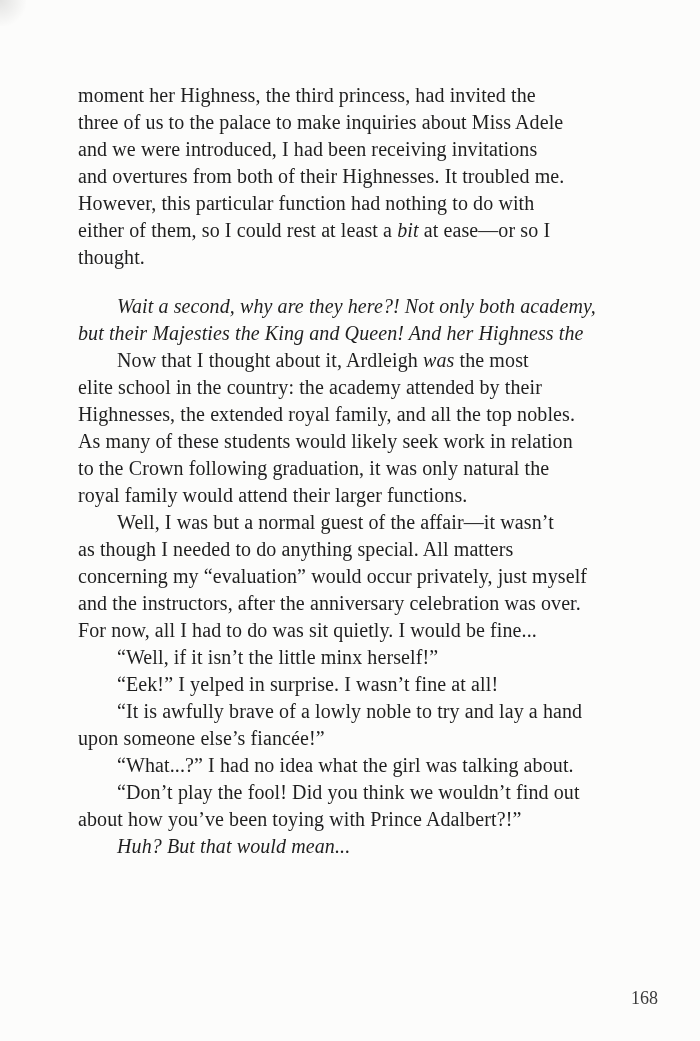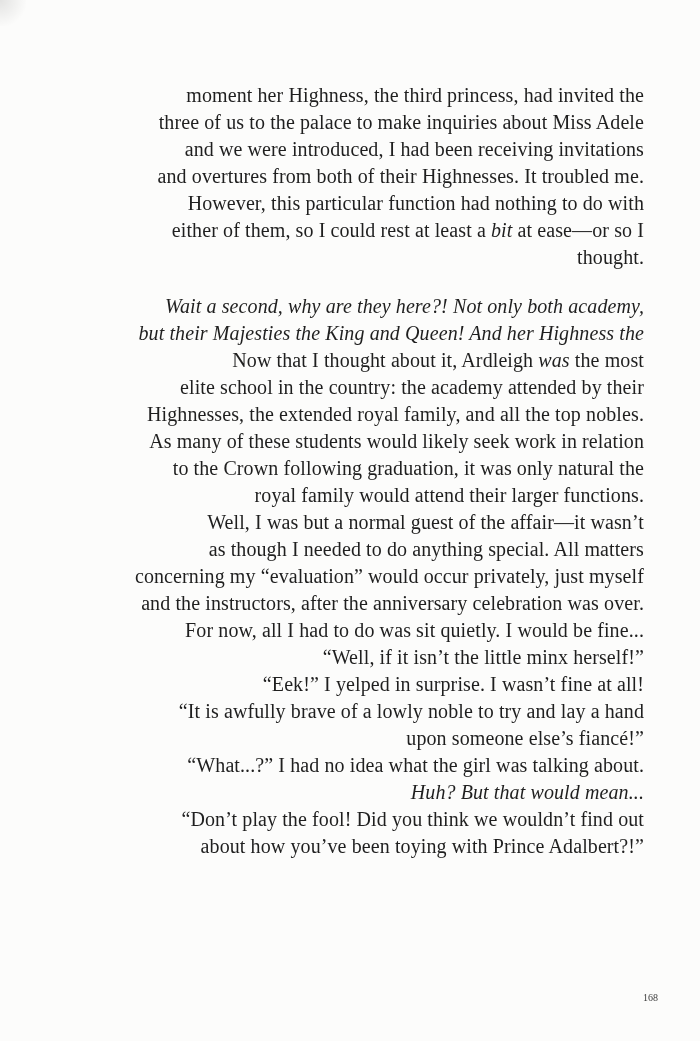--- a/index.html
+++ b/index.html
@@ -7,21 +7,20 @@
     padding: 0;
     background: #ffffff;
   }
   .page {
     position: relative;
     width: 700px;
     height: 1041px;
     background: #fcfcfb;
     overflow: hidden;
     font-family: "Liberation Serif", serif;
-    text-align: right;
   }
   
   .page::before {
     content: "";
     position: absolute;
     left: 0; top: 0;
     width: 26px; height: 26px;
     background: radial-gradient(circle at 0 0, rgba(0,0,0,0.10), rgba(0,0,0,0) 75%);
     pointer-events: none;
   }
@@ -40,35 +39,35 @@
     white-space: nowrap;
   }
   .para.indent { text-indent: 39px; }
   .para.italic { font-style: italic; }
   .para.scene-break { margin-top: 22px; }
   .para em { font-style: italic; }
   .page-number {
     position: absolute;
     top: 989px;
     right: 42px;
-    font-size: 10px;
+    font-size: 18px;
     line-height: 18px;
     color: #3a3a3a;
   }
 </style>
 </head>
 <body>
 
 <div class="page">
   <div class="page-text">
       <p class="para"><span>moment her Highness, the third princess, had invited the</span><br><span>three of us to the palace to make inquiries about Miss Adele</span><br><span>and we were introduced, I had been receiving invitations</span><br><span>and overtures from both of their Highnesses. It troubled me.</span><br><span>However, this particular function had nothing to do with</span><br><span>either of them, so I could rest at least a </span><em>bit</em><span> at ease—or so I</span><br><span>thought.</span></p>
       <p class="para indent italic scene-break"><span>Wait a second, why are they here?! Not only both academy,</span><br><span>but their Majesties the King and Queen! And her Highness the</span><br></p>
       <p class="para indent"><span>Now that I thought about it, Ardleigh </span><em>was</em><span> the most</span><br><span>elite school in the country: the academy attended by their</span><br><span>Highnesses, the extended royal family, and all the top nobles.</span><br><span>As many of these students would likely seek work in relation</span><br><span>to the Crown following graduation, it was only natural the</span><br><span>royal family would attend their larger functions.</span></p>
       <p class="para indent"><span>Well, I was but a normal guest of the affair—it wasn’t</span><br><span>as though I needed to do anything special. All matters</span><br><span>concerning my “evaluation” would occur privately, just myself</span><br><span>and the instructors, after the anniversary celebration was over.</span><br><span>For now, all I had to do was sit quietly. I would be fine...</span></p>
       <p class="para indent"><span>“Well, if it isn’t the little minx herself!”</span></p>
       <p class="para indent"><span>“Eek!” I yelped in surprise. I wasn’t fine at all!</span></p>
-      <p class="para indent"><span>“It is awfully brave of a lowly noble to try and lay a hand</span><br><span>upon someone else’s fiancé!”</span></p>
+      <p class="para indent"><span>“It is awfully brave of a lowly noble to try and lay a hand</span><br><span>upon someone else’s fiancée!”</span></p>
       <p class="para indent"><span>“What...?” I had no idea what the girl was talking about.</span></p>
+      <p class="para indent"><span>“Don’t play the fool! Did you think we wouldn’t find out</span><br><span>about how you’ve been toying with Prince Adalbert?!”</span></p>
       <p class="para indent italic"><span>Huh? But that would mean...</span></p>
-      <p class="para indent"><span>“Don’t play the fool! Did you think we wouldn’t find out</span><br><span>about how you’ve been toying with Prince Adalbert?!”</span></p>
     </div>
   <div class="page-number">168</div>
 </div>
 
 </body></html>

